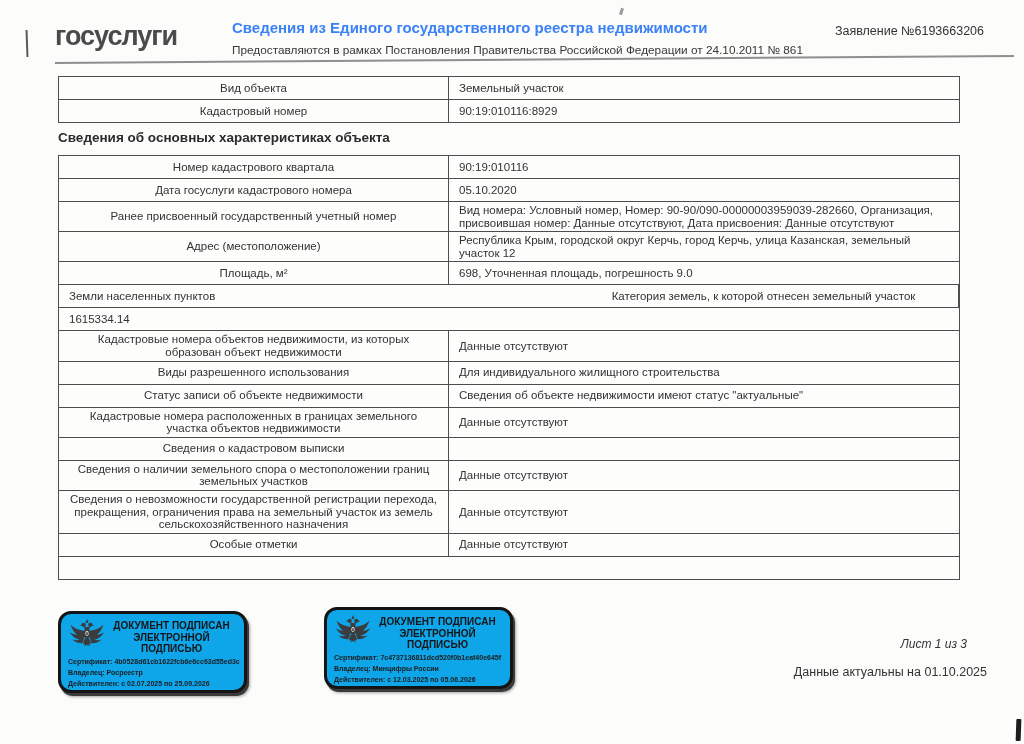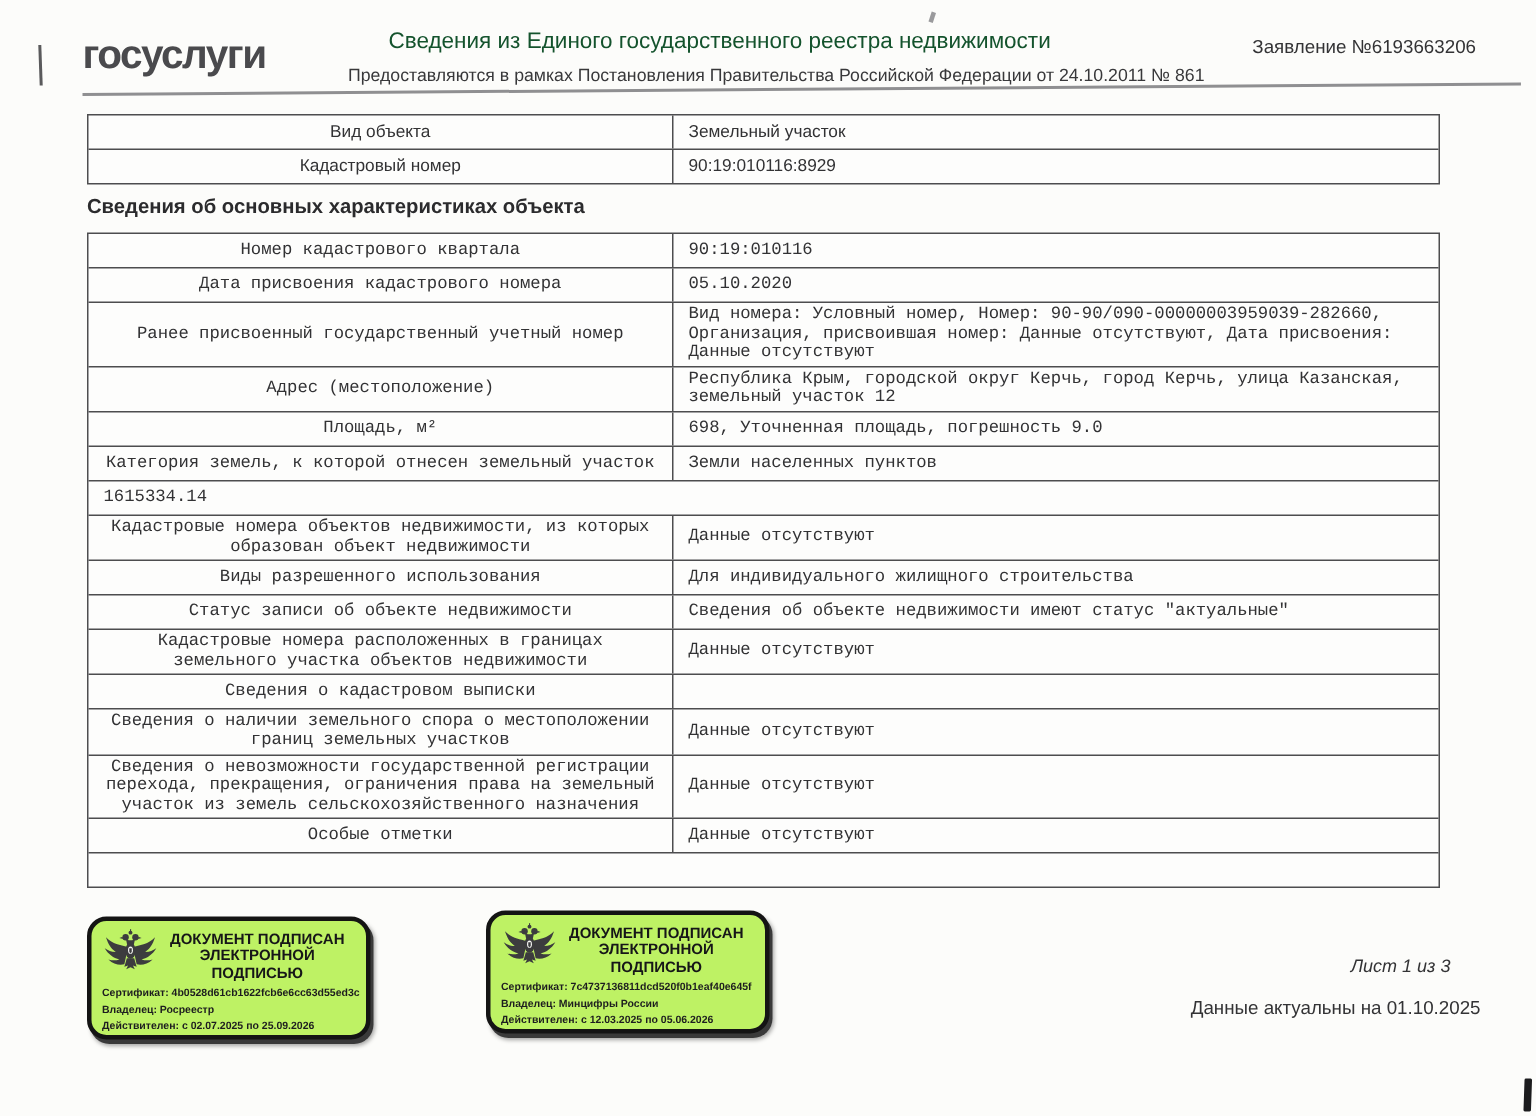--- a/index.html
+++ b/index.html
@@ -6,40 +6,40 @@
   .page {
     position:relative; width:1024px; height:744px; margin:0 auto;
     background:#fcfcfa; overflow:hidden;
     font-family:"Liberation Sans", sans-serif; color:#333335;padding-left:24px;
   }
   .abs { position:absolute; }
 
   
   .logo { left:55px; top:21px; font-size:27px; font-weight:bold; letter-spacing:-1px; color:#4a4a4d; }
   .logo-artifact { left:26px; top:30px; width:2px; height:27px; background:#5a5a5c; transform:rotate(-2deg); }
-  .doc-title { left:232px; top:19px; font-size:15px; font-weight:normal; color:#14532d;margin-left:27px; }
+  .doc-title { left:232px; top:19px; font-size:15px; font-weight:bold; color:#3b82f6; }
   .doc-subtitle { left:232px; top:43px; font-size:11.8px; color:#38383a; }
   .application-number { top:24px; right:64px; font-size:12.5px; color:#333335; }
   .header-rule { left:55px; top:62px; width:959px; height:2px; background:#8f8f91;
                  transform:rotate(-0.42deg); transform-origin:left center; }
 
   
   .tbl { position:absolute; left:58px; width:900px; border:1.4px solid #4d4d4f; background:#fdfdfc; }
   .trow { display:flex; min-height:22px; border-top:1.4px solid #4d4d4f; }
   .trow:first-child { border-top:none; }
   .cell { box-sizing:border-box; display:flex; flex-direction:column; justify-content:center;
           padding:2px 10px; font-size:11.5px; line-height:12.6px; color:#323234; }
   .cl { width:390px; border-right:1.4px solid #4d4d4f;text-align:center; }
   .cv { flex:1; }
   .tbl-object { top:76px; }
-  .tbl-chars { top:155px;font-family:Liberation Mono, monospace; }
+  .tbl-chars { top:155px; }
   .section-title { left:58px; top:130px; font-size:13.5px; font-weight:bold; color:#2b2b2d; }
 
   
-  .stamp { position:absolute; width:189px; height:82px; background:#bef264;
+  .stamp { position:absolute; width:189px; height:82px; background:#0ea5e9;
            border:3px solid #141414; border-radius:13px;
            box-shadow:2px 3px 0 #3a3a3a, 3px 4px 3px rgba(0,0,0,0.35);
            box-sizing:border-box; padding:5px 7px 3px 7px; }
   .stamp-1 { left:58px; top:611px; }
   .stamp-2 { left:324px; top:607px; }
   .stamp-top { display:flex; align-items:center; }
   .stamp-eagle { flex:0 0 38px; width:38px; text-align:center; }
   .stamp-title { flex:1; text-align:center; font-weight:bold; font-size:10px;
                  line-height:11.5px; color:#161618; }
   .stamp-info { margin-top:2px; font-size:7px; line-height:8.8px; font-weight:bold;
@@ -78,38 +78,38 @@
   </div>
 
   <div class="abs section-title">Сведения об основных характеристиках объекта</div>
 
   <div class="tbl tbl-chars">
     <div class="trow">
       <div class="cell cl">Номер кадастрового квартала</div>
       <div class="cell cv">90:19:010116</div>
     </div>
     <div class="trow">
-      <div class="cell cl">Дата присвоения кадастрового номера</div>
+      <div class="cell cl">Дата госуслуги кадастрового номера</div>
       <div class="cell cv">05.10.2020</div>
     </div>
     <div class="trow">
       <div class="cell cl">Ранее присвоенный государственный учетный номер</div>
       <div class="cell cv">Вид номера: Условный номер, Номер: 90-90/090-00000003959039-282660, Организация, присвоившая номер: Данные отсутствуют, Дата присвоения: Данные отсутствуют</div>
     </div>
     <div class="trow">
       <div class="cell cl">Адрес (местоположение)</div>
       <div class="cell cv">Республика Крым, городской округ Керчь, город Керчь, улица Казанская, земельный участок 12</div>
     </div>
     <div class="trow">
       <div class="cell cl">Площадь, м²</div>
       <div class="cell cv">698, Уточненная площадь, погрешность 9.0</div>
     </div>
     <div class="trow">
+      <div class="cell cv">Земли населенных пунктов</div>
       <div class="cell cl">Категория земель, к которой отнесен земельный участок</div>
-      <div class="cell cv">Земли населенных пунктов</div>
     </div>
     <div class="trow">
       <div class="cell cv">1615334.14</div>
     </div>
     <div class="trow">
       <div class="cell cl">Кадастровые номера объектов недвижимости, из которых образован объект недвижимости</div>
       <div class="cell cv">Данные отсутствуют</div>
     </div>
     <div class="trow">
       <div class="cell cl">Виды разрешенного использования</div>

